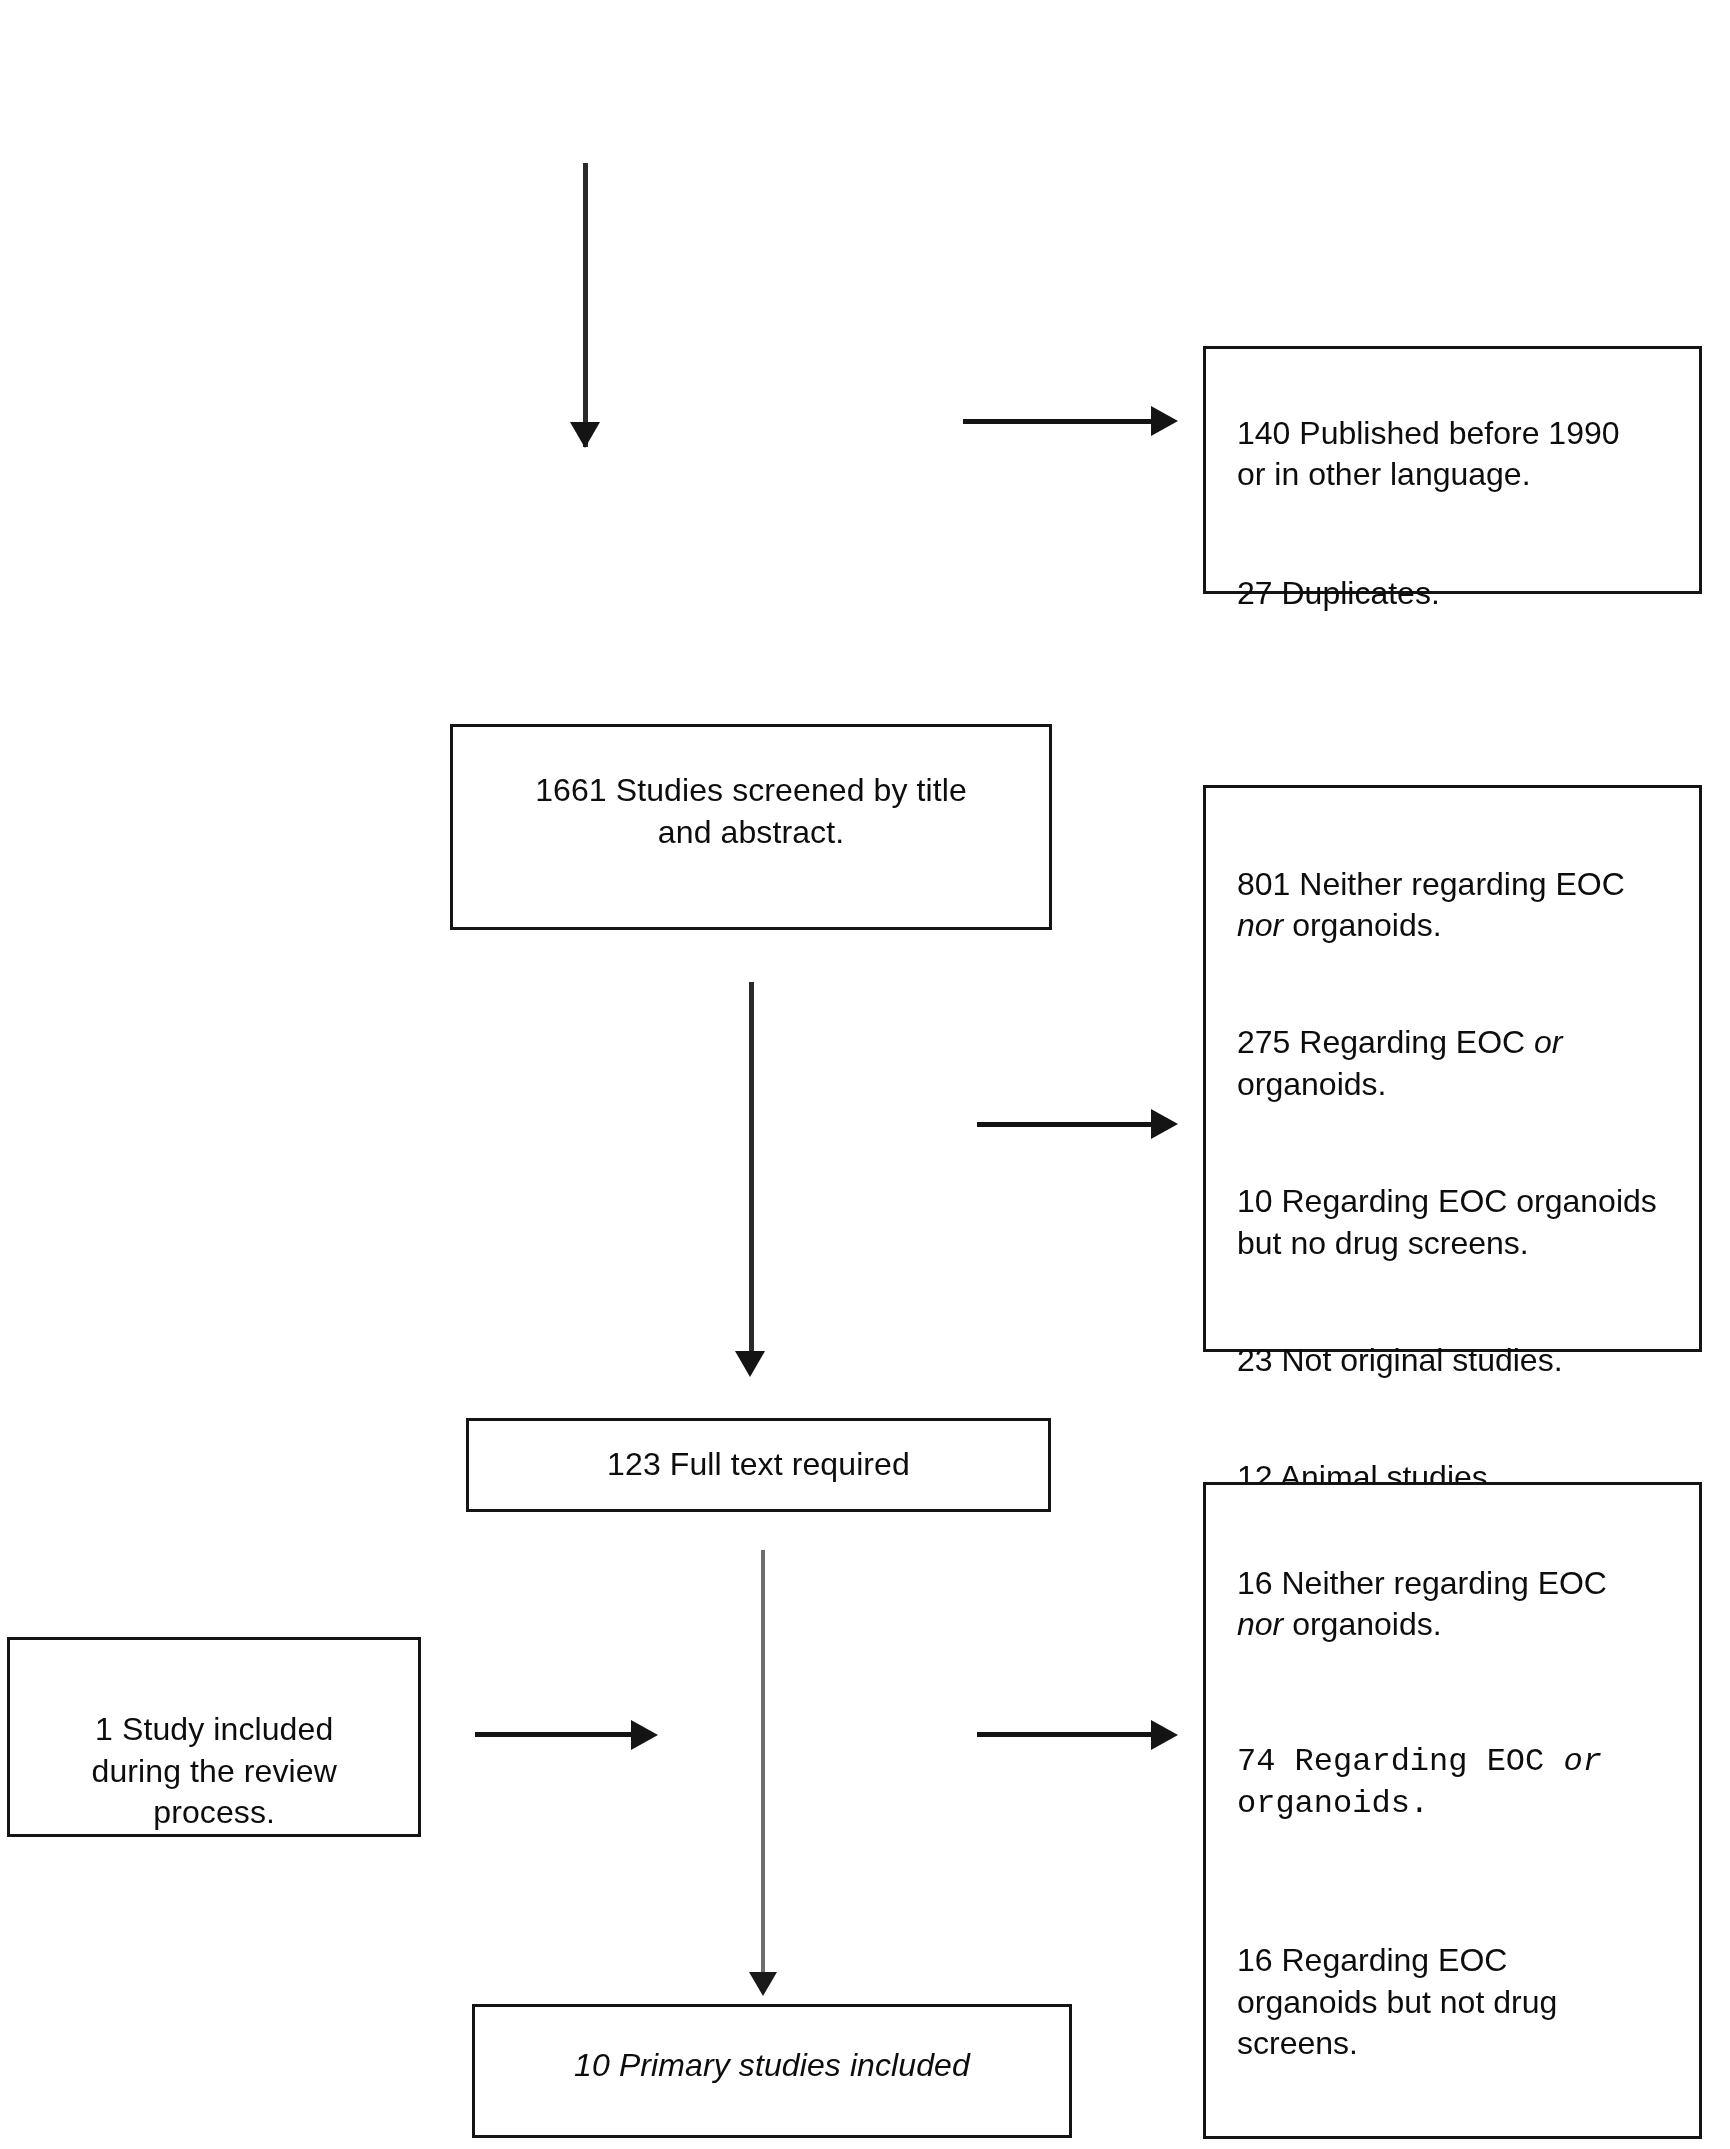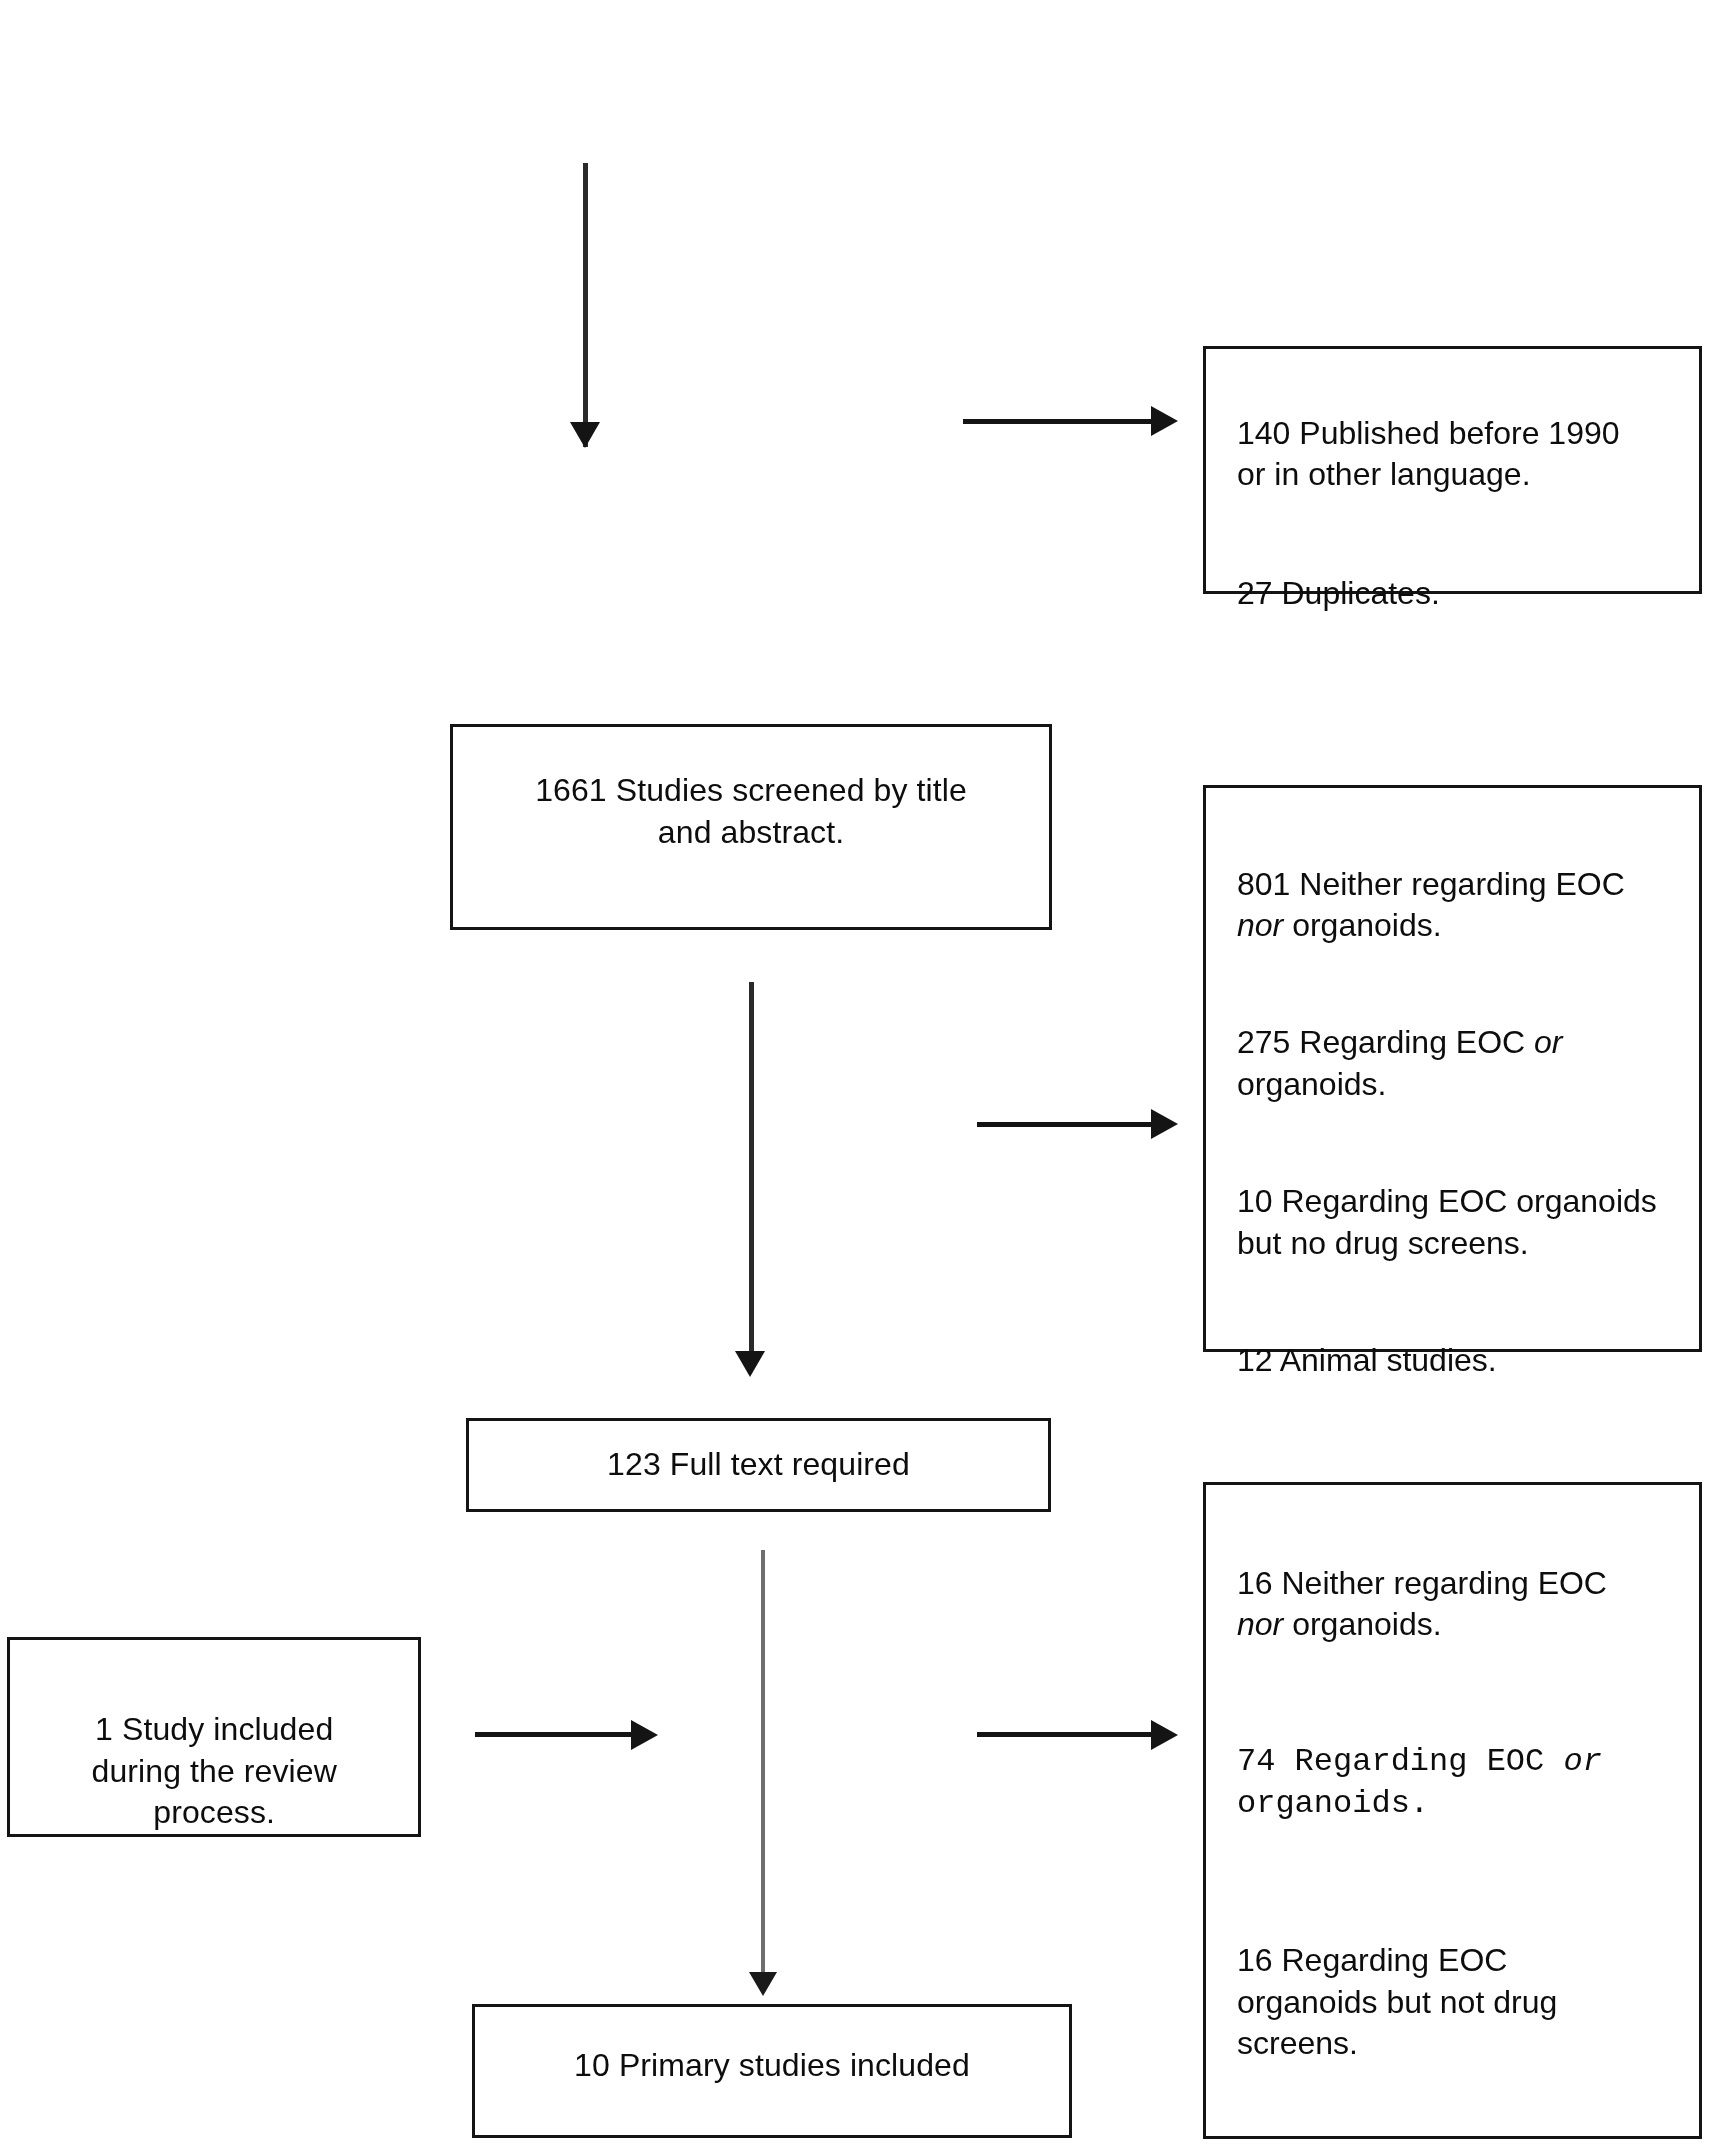--- a/index.html
+++ b/index.html
@@ -121,20 +121,23 @@
 </span><em>nor</em><span> organoids.</span>
     </div>
     <div class="excl-item" style="margin-bottom:34px;">
       <span>275 Regarding EOC </span><em>or</em><span>
 organoids.</span>
     </div>
     <div class="excl-item" style="margin-bottom:34px;">
       <span>10 Regarding EOC organoids
 but no drug screens.</span>
     </div>
+    <div class="excl-item" style="margin-bottom:34px;">
+      <span>23 Not original studies.</span>
+    </div>
     <div class="excl-item">
       <span>12 Animal studies.</span>
     </div>
   </div>
 
   <div class="flow-box" style="left:466px; top:1418px; width:585px; height:94px;">
     <div class="box-text center-text">123 Full text required</div>
   </div>
 
   <div class="v-line light" style="left:761px; top:1550px; width:3.6px; height:427px;"></div>
@@ -166,17 +169,17 @@
 organoids but not drug
 screens.</span>
     </div>
     <div class="excl-item" style="margin-bottom:67px;">
       <span>1 Not original study.</span>
     </div>
 
   </div>
 
   <div class="flow-box" style="left:472px; top:2004px; width:600px; height:134px;">
-    <div class="box-text center-text" style="margin-top:-11px;">10 Primary studies included</div>
+    <div class="box-text center-text" style="margin-top:-11px;font-style:italic;">10 Primary studies included</div>
   </div>
 
 </div>
 
 
 </body></html>

